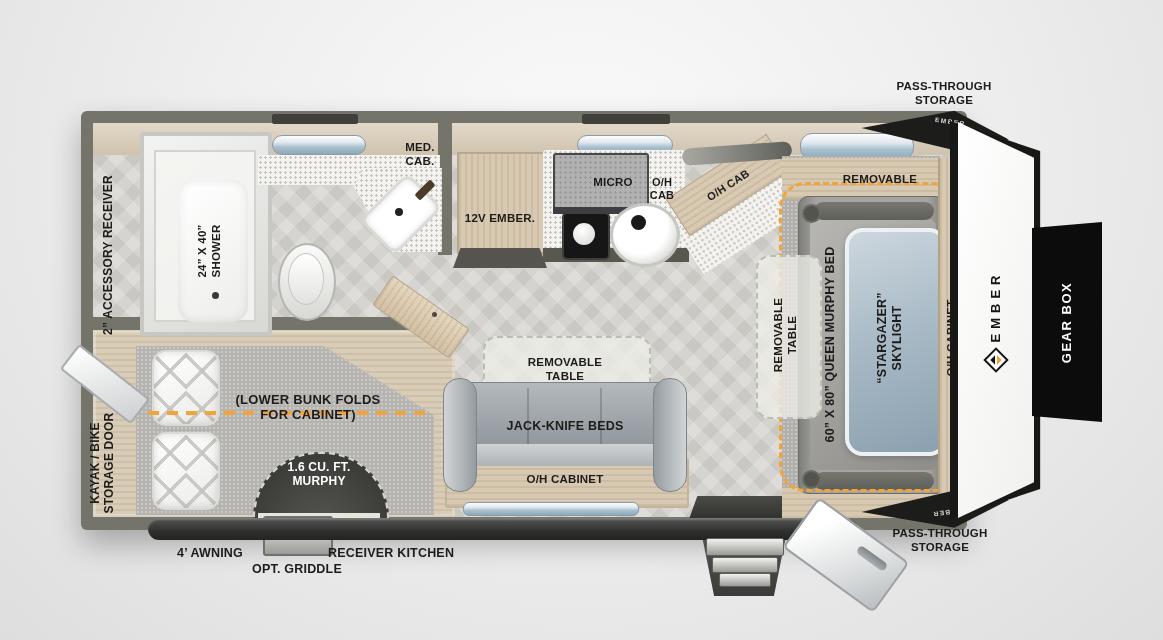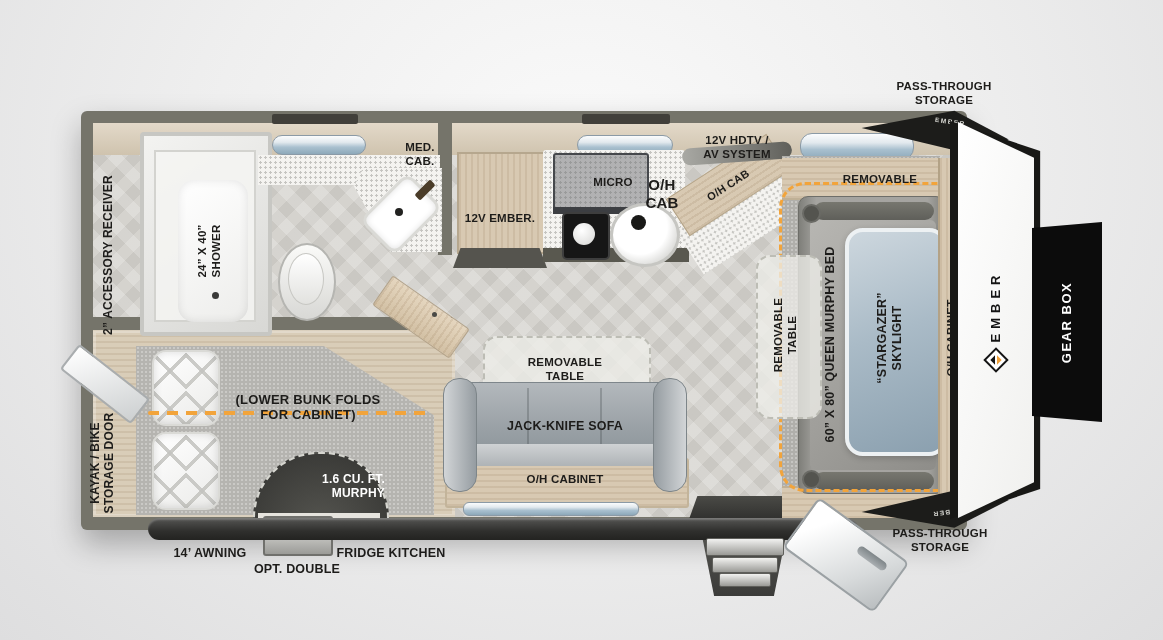--- a/index.html
+++ b/index.html
@@ -53,21 +53,21 @@
   <div class="abs carpet" style="left:136px;top:346px;width:298px;height:169px;clip-path:polygon(0 0,63% 0,100% 41%,100% 100%,0 100%);"></div>
   <div class="abs mattress" style="left:152px;top:350px;width:64px;height:72px;"></div>
   <div class="abs mattress" style="left:152px;top:432px;width:64px;height:74px;"></div>
   <div class="abs dashline" style="left:148px;top:411px;width:284px;"></div>
   <div class="abs lbl" style="left:222px;top:392px;width:172px;font-size:13px;">
     <span>(LOWER BUNK FOLDS</span>
     <span>FOR CABINET)</span>
   </div>
   <div class="abs" style="left:253px;top:452px;width:132px;height:64px;background:radial-gradient(circle at 50% 115%, #555550 0%, #3b3b38 75%);
               border:2px dashed #d6d6d0;border-bottom:none;border-radius:132px 132px 0 0;"></div>
-  <div class="abs lbl" style="left:253px;top:472px;width:132px;color:#ffffff;font-size:12px;text-align:right;">
+  <div class="abs lbl" style="left:253px;top:460px;width:132px;color:#ffffff;font-size:12px;">
     <span>1.6 CU. FT.</span>
     <span>MURPHY</span>
   </div>
   <div class="abs" style="left:258px;top:513px;width:122px;height:5px;background:#e6e4de;"></div>
 
   <div class="abs" style="left:93px;top:317px;width:359px;height:13px;background:#75746a;"></div>
   <div class="abs" style="left:438px;top:123px;width:14px;height:132px;background:#75746a;"></div>
 
   <div class="abs" style="left:140px;top:132px;width:124px;height:196px;background:linear-gradient(145deg,#f3f3f1,#d8d8d5);border:4px solid #c7c7c3;border-radius:4px;"></div>
   <div class="abs" style="left:154px;top:150px;width:98px;height:168px;background:rgba(244,244,242,.85);border:2px solid #d3d3cf;"></div>
@@ -108,47 +108,43 @@
   <div class="abs" style="left:553px;top:153px;width:92px;height:56px;background:rgba(110,112,116,.50);border:2px solid #46484c;border-radius:3px;
               display:flex;align-items:center;justify-content:center;">
     <span class="lbl" style="font-size:11.5px;margin-left:24px;">MICRO</span>
   </div>
   <div class="abs" style="left:553px;top:207px;width:92px;height:7px;background:#3c3e42;"></div>
   <div class="abs" style="left:562px;top:212px;width:44px;height:44px;background:#161616;border:2px solid #3e3e3e;border-radius:5px;"></div>
   <div class="abs" style="left:573px;top:223px;width:22px;height:22px;border-radius:50%;background:radial-gradient(circle at 40% 35%, #ffffff, #d6d6d4);"></div>
   <div class="abs" style="left:610px;top:203px;width:64px;height:58px;border-radius:50%;border:3px solid #c6c6c2;
               background:radial-gradient(circle at 42% 36%, #ffffff 52%, #d6d6d3 80%, #bdbdba 100%);"></div>
   <div class="abs" style="left:631px;top:215px;width:15px;height:15px;border-radius:50%;background:#191917;"></div>
-  <div class="abs lbl" style="left:640px;top:176px;width:44px;font-size:15px;">
+  <div class="abs lbl" style="left:640px;top:176px;width:44px;font-size:11px;">
     <span>O/H</span>
     <span>CAB</span>
   </div>
   <div class="abs" style="left:682px;top:145px;width:110px;height:17px;transform:rotate(-4deg);border-radius:9px;
               background:linear-gradient(90deg,#a9a9a4,#5f5f5a);"></div>
-  <div class="abs lbl" style="left:676px;top:134px;width:122px;">
-    <span>12V HDTV /</span>
-    <span>AV SYSTEM</span>
-  </div>
 
   <div class="abs tablelike" style="left:483px;top:336px;width:164px;height:66px;">
   </div>
   <div class="abs lbl" style="left:483px;top:356px;width:164px;">
     <span>REMOVABLE</span>
     <span>TABLE</span>
   </div>
   <div class="abs wood" style="left:445px;top:458px;width:240px;height:46px;border:2px solid #c3b49a;border-radius:3px;"></div>
   <div class="abs" style="left:448px;top:382px;width:236px;height:78px;border-radius:12px 12px 4px 4px;border:1px solid #7e868b;
               background:linear-gradient(180deg,#b3b8bc 0%,#9ba2a7 55%,#8a9297 100%);"></div>
   <div class="abs" style="left:527px;top:388px;width:2px;height:66px;background:rgba(70,75,80,.30);"></div>
   <div class="abs" style="left:600px;top:388px;width:2px;height:66px;background:rgba(70,75,80,.30);"></div>
   <div class="abs" style="left:452px;top:444px;width:224px;height:22px;border-radius:4px;background:linear-gradient(180deg,#cfd2d4,#aeb3b6);"></div>
   <div class="abs" style="left:443px;top:378px;width:32px;height:112px;border-radius:16px;border:1px solid #7d8589;background:linear-gradient(90deg,#d2d5d7,#959ca1);"></div>
   <div class="abs" style="left:653px;top:378px;width:32px;height:112px;border-radius:16px;border:1px solid #7d8589;background:linear-gradient(270deg,#d2d5d7,#959ca1);"></div>
   <div class="abs lbl" style="left:470px;top:419px;width:190px;font-size:12.5px;">
-    <span>JACK-KNIFE SOFA</span>
+    <span>JACK-KNIFE BEDS</span>
   </div>
   <div class="abs lbl" style="left:445px;top:473px;width:240px;">
     <span>O/H CABINET</span>
   </div>
   <div class="abs window" style="left:463px;top:502px;width:174px;height:12px;border-radius:6px;"></div>
   <div class="abs" style="left:688px;top:496px;width:104px;height:26px;background:linear-gradient(180deg,#4a4a46,#2e2e2c);clip-path:polygon(9% 0,91% 0,100% 100%,0 100%);"></div>
 
   <div class="abs carpet" style="left:782px;top:156px;width:158px;height:360px;background-color:#b0afab;"></div>
   <div class="abs wood" style="left:782px;top:158px;width:158px;height:40px;border-bottom:2px solid #bfb096;"></div>
   <div class="abs wood" style="left:782px;top:486px;width:158px;height:30px;border-top:2px solid #bfb096;"></div>
@@ -204,27 +200,27 @@
   <div class="abs" style="left:148px;top:518px;width:710px;height:22px;border-radius:11px;
               background:linear-gradient(180deg,#565654,#2f2f2d 60%,#232321);box-shadow:inset 0 2px 2px rgba(255,255,255,.22);"></div>
   <div class="abs" style="left:706px;top:538px;width:76px;height:16px;background:linear-gradient(180deg,#f2f2f0,#9a9a96);border:1px solid #5e5e5a;border-radius:2px;"></div>
   <div class="abs" style="left:712px;top:557px;width:64px;height:14px;background:linear-gradient(180deg,#f2f2f0,#9a9a96);border:1px solid #5e5e5a;border-radius:2px;"></div>
   <div class="abs" style="left:719px;top:573px;width:50px;height:12px;background:linear-gradient(180deg,#f2f2f0,#9a9a96);border:1px solid #5e5e5a;border-radius:2px;"></div>
   <div class="abs" style="left:790px;top:524px;width:108px;height:58px;transform:rotate(36deg);border-radius:6px;border:2px solid #9ba1a4;
               background:linear-gradient(125deg,#ffffff 20%,#d7dadb 70%,#babec0 100%);">
     <span class="abs" style="right:14px;top:12px;width:34px;height:9px;border-radius:5px;background:linear-gradient(180deg,#7f8689,#a9aeb1);"></span>
   </div>
   <div class="abs lbl" style="left:150px;top:546px;width:120px;font-size:12.5px;">
-    <span>14’ AWNING</span>
+    <span>4’ AWNING</span>
   </div>
   <div class="abs lbl" style="left:328px;top:546px;width:126px;font-size:12.5px;">
-    <span>FRIDGE KITCHEN</span>
+    <span>RECEIVER KITCHEN</span>
   </div>
   <div class="abs lbl" style="left:247px;top:562px;width:100px;font-size:12.5px;">
-    <span>OPT. DOUBLE</span>
+    <span>OPT. GRIDDLE</span>
   </div>
   <div class="abs lbl" style="left:878px;top:527px;width:124px;">
     <span>PASS-THROUGH</span>
     <span>STORAGE</span>
   </div>
   <div class="abs lbl" style="left:882px;top:80px;width:124px;">
     <span>PASS-THROUGH</span>
     <span>STORAGE</span>
   </div>
 

